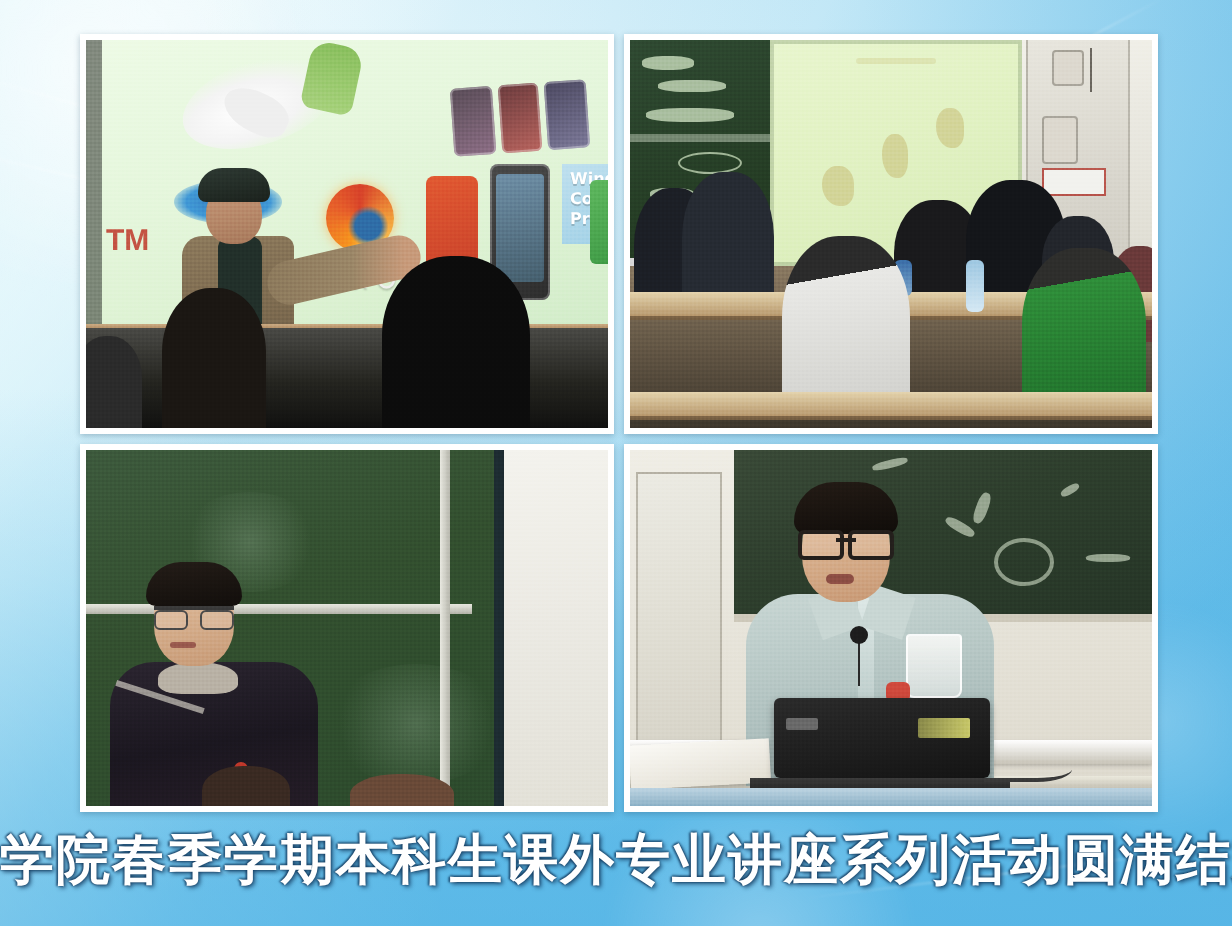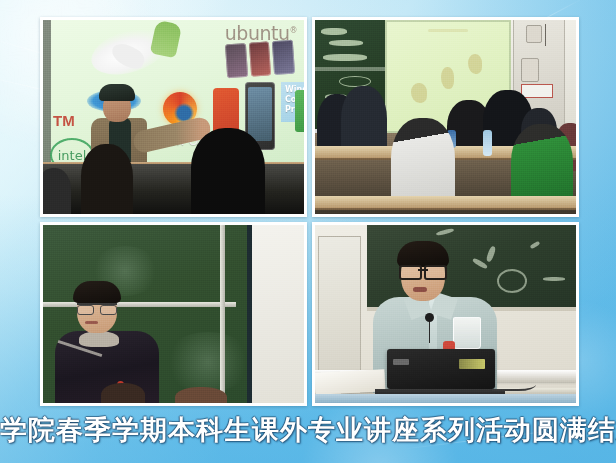--- a/index.html
+++ b/index.html
@@ -585,29 +585,27 @@
 
     <div class="photo p1">
       <div class="scene">
         <div class="screen"></div>
         <div class="wall-l"></div>
 
         <div class="white-swoosh"></div>
         <div class="white-swoosh2"></div>
         <div class="android-blob"></div>
 
-        <div class="ubuntu-word"><span>ubuntu</span><sup>®</sup></div>
         <div class="phones-top">
             <i></i>
             <i></i>
             <i></i>
           </div>
 
         <div class="tm-mark">TM</div>
-        <div class="intel">intel</div>
         <div class="blue-disc"></div>
 
         <div class="firefox"></div>
         <div class="ff-label">Firefox OS</div>
 
         <div class="phone-red"></div>
         <div class="phone-dark"></div>
         <div class="win8">
             <span>Windows 8 Consumer Preview</span>
           </div>

